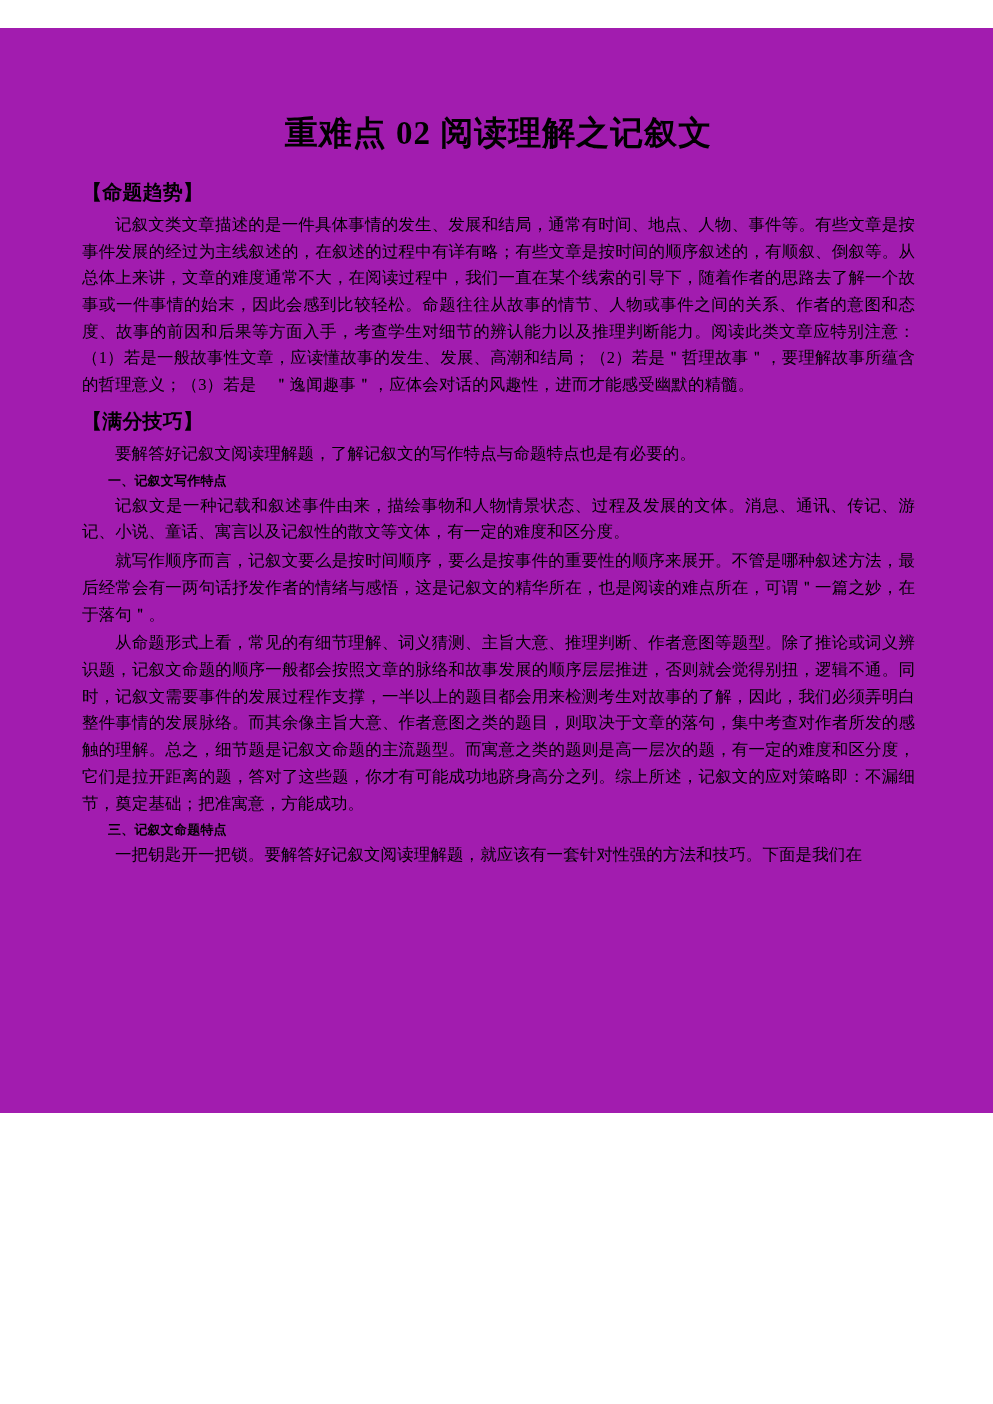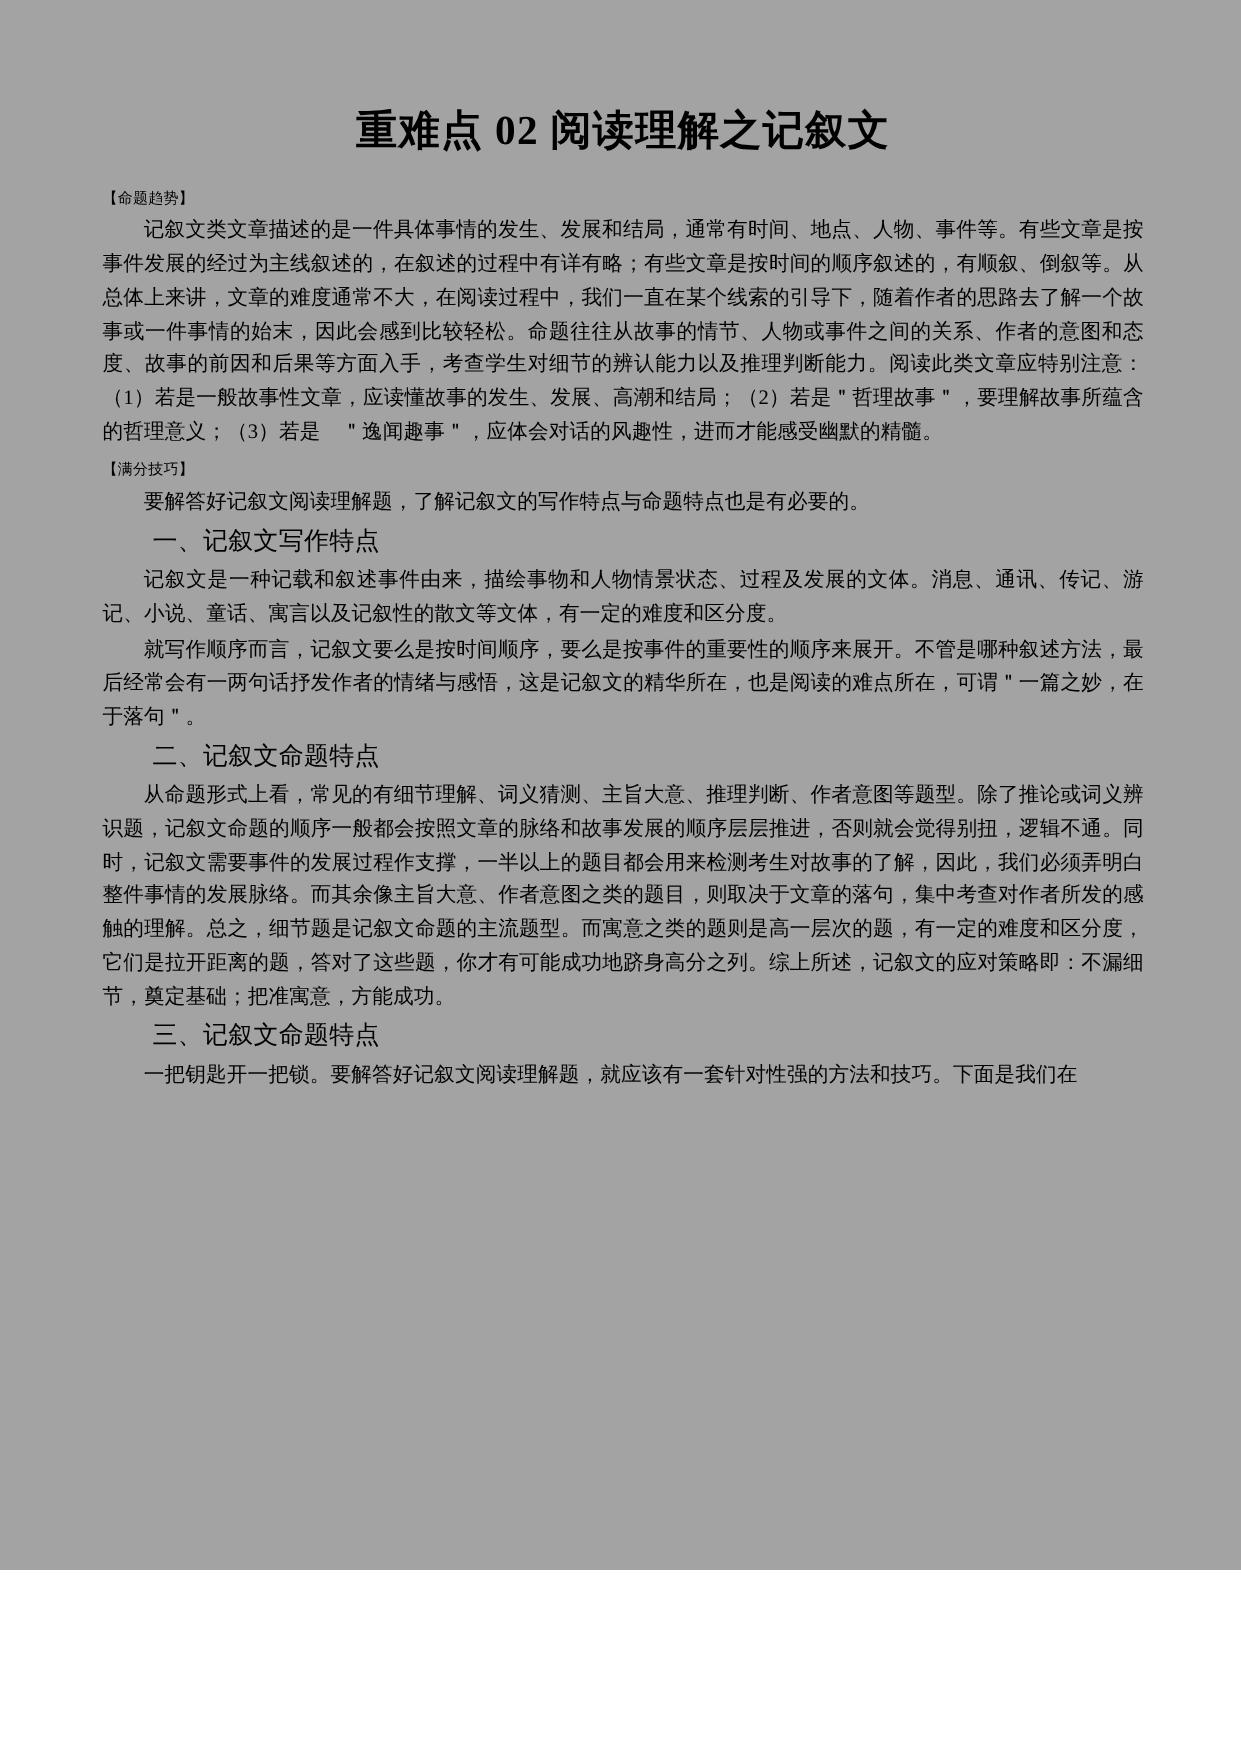--- a/index.html
+++ b/index.html
@@ -7,54 +7,55 @@
     padding: 0;
     background: #ffffff;
   }
   body {
     font-family: "Liberation Serif", "DejaVu Serif", serif;
     color: #000000;
   }
   .page {
     position: relative;
     width: 993px;
-    height: 1256px;
-    background: #a3a3a3;
+    height: 1085px;
+    background: #a21caf;
     box-sizing: border-box;
     padding: 84px 78px 0 82px;
     overflow: hidden;
+    margin-top: 28px;
   }
   .doc-title {
     text-align: center;
     font-family: "Liberation Serif", "DejaVu Serif", serif;
     font-weight: bold;
     font-size: 33px;
     letter-spacing: 1px;
     margin: 0 0 22px 0;
     line-height: 1.3;
   }
   .section-head {
-    font-weight: normal;
-    font-size: 12px;
+    font-weight: bold;
+    font-size: 20px;
     margin: 0 0 4px 0;
     line-height: 1.55;
     letter-spacing: 0.2px;
   }
   p.body {
     font-size: 16.5px;
     line-height: 1.62;
     margin: 0 0 2px 0;
     text-align: justify;
     text-justify: inter-ideograph;
     text-indent: 2em;
     letter-spacing: 0.1px;
   }
   p.sub-head {
-    font-size: 20px;
-    font-weight: normal;
+    font-size: 13px;
+    font-weight: bold;
     line-height: 1.62;
     margin: 0 0 2px 0;
     text-indent: 2em;
     letter-spacing: 0.2px;
   }
   .spacer-sm { height: 5px; }
 </style>
 </head>
 <body>
 
@@ -67,19 +68,18 @@
 
   <div class="spacer-sm"></div>
 
   <div class="section-head">【满分技巧】</div>
   <p class="body">要解答好记叙文阅读理解题，了解记叙文的写作特点与命题特点也是有必要的。</p>
 
   <p class="sub-head">一、记叙文写作特点</p>
   <p class="body">记叙文是一种记载和叙述事件由来，描绘事物和人物情景状态、过程及发展的文体。消息、通讯、传记、游记、小说、童话、寓言以及记叙性的散文等文体，有一定的难度和区分度。</p>
   <p class="body">就写作顺序而言，记叙文要么是按时间顺序，要么是按事件的重要性的顺序来展开。不管是哪种叙述方法，最后经常会有一两句话抒发作者的情绪与感悟，这是记叙文的精华所在，也是阅读的难点所在，可谓＂一篇之妙，在于落句＂。</p>
 
-  <p class="sub-head">二、记叙文命题特点</p>
   <p class="body">从命题形式上看，常见的有细节理解、词义猜测、主旨大意、推理判断、作者意图等题型。除了推论或词义辨识题，记叙文命题的顺序一般都会按照文章的脉络和故事发展的顺序层层推进，否则就会觉得别扭，逻辑不通。同时，记叙文需要事件的发展过程作支撑，一半以上的题目都会用来检测考生对故事的了解，因此，我们必须弄明白整件事情的发展脉络。而其余像主旨大意、作者意图之类的题目，则取决于文章的落句，集中考查对作者所发的感触的理解。总之，细节题是记叙文命题的主流题型。而寓意之类的题则是高一层次的题，有一定的难度和区分度，它们是拉开距离的题，答对了这些题，你才有可能成功地跻身高分之列。综上所述，记叙文的应对策略即：不漏细节，奠定基础；把准寓意，方能成功。</p>
 
   <p class="sub-head">三、记叙文命题特点</p>
   <p class="body">一把钥匙开一把锁。要解答好记叙文阅读理解题，就应该有一套针对性强的方法和技巧。下面是我们在</p>
 
 </div>
 
 </body></html>

